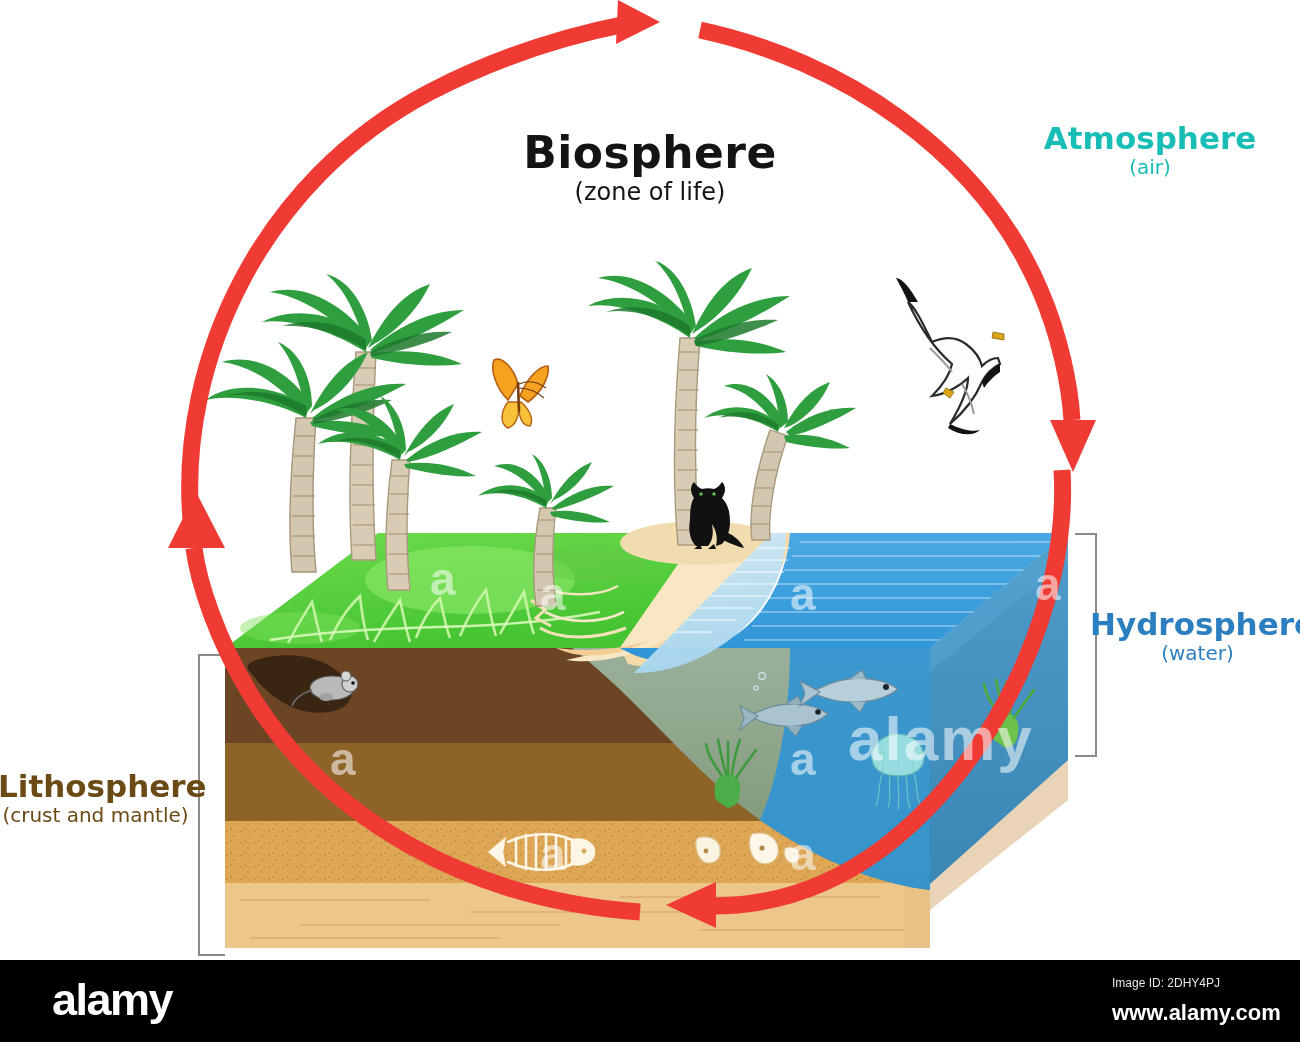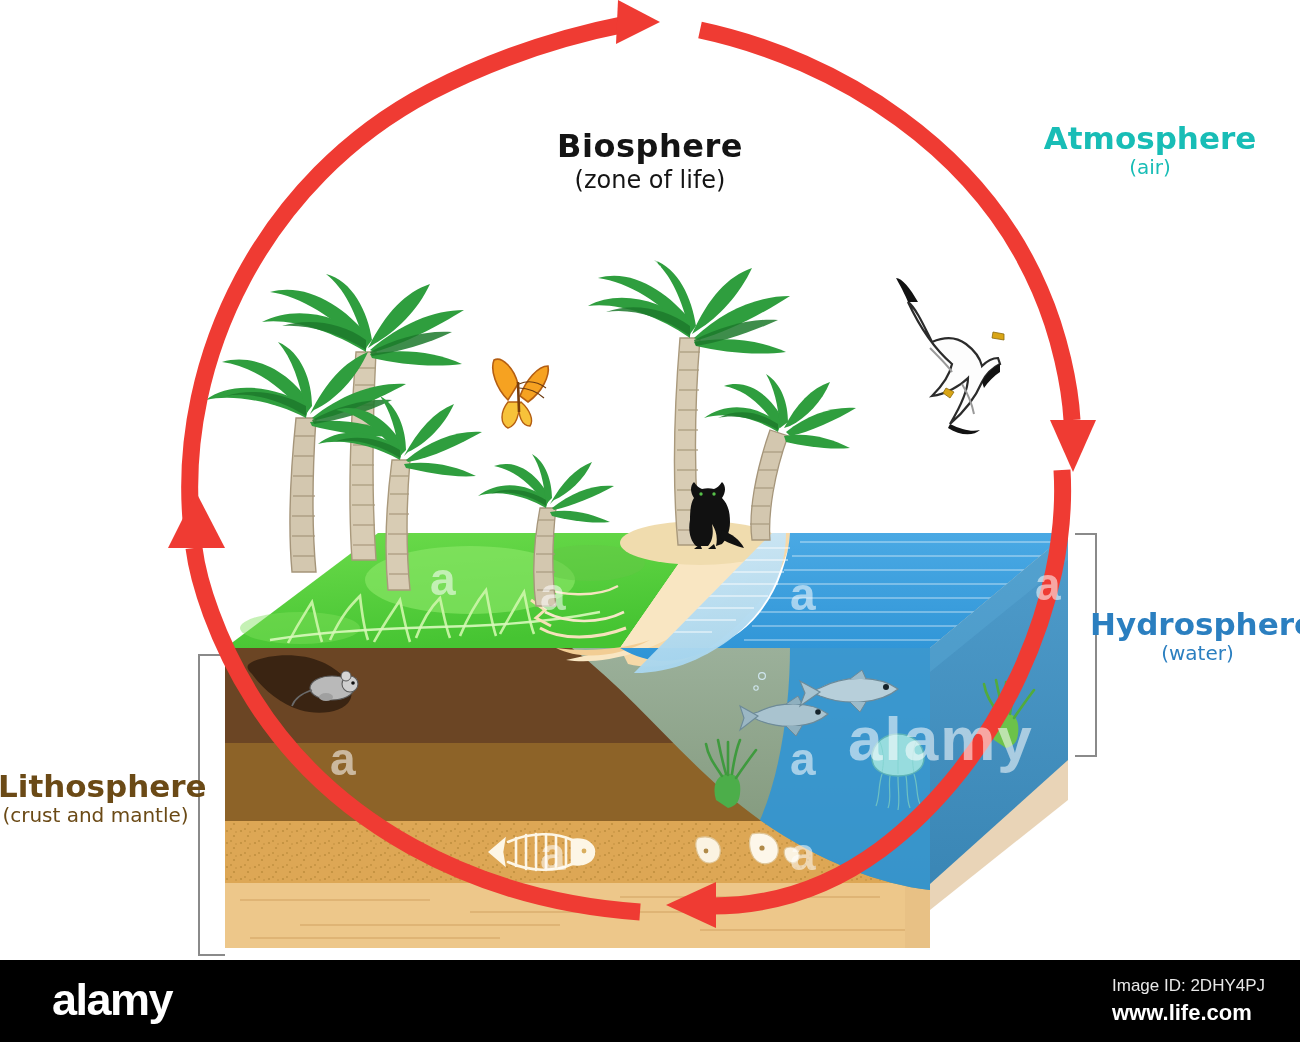--- a/index.html
+++ b/index.html
@@ -3,34 +3,34 @@
 <meta charset="utf-8">
 <style>
   html,body{margin:0;padding:0;background:#ffffff;}
   body{font-family:"DejaVu Sans",sans-serif;}
   #page{position:relative;width:1300px;height:1042px;background:#ffffff;overflow:hidden;}
   #stage{position:absolute;left:0;top:0;width:1300px;height:960px;background:#ffffff;}
   .lbl{position:absolute;text-align:center;line-height:1.05;}
   .lbl .big{font-family:"DejaVu Sans",sans-serif;font-weight:700;display:block;}
   .lbl .sub{font-family:"DejaVu Sans",sans-serif;font-weight:400;display:block;}
   #biosphere-label{left:400px;top:130px;width:500px;color:#141414;}
-  #biosphere-label .big{font-size:32px;letter-spacing:.5px;}
+  #biosphere-label .big{font-size:44px;letter-spacing:.5px;}
   #biosphere-label .sub{font-size:24px;margin-top:4px;}
   #atmosphere-label{left:990px;top:122px;width:320px;color:#18bdb6;}
   #atmosphere-label .big{font-size:31px;}
   #atmosphere-label .sub{font-size:20px;margin-top:2px;}
   #hydrosphere-label{left:1090px;top:608px;width:215px;color:#2b7fc0;text-align:left;}
   #hydrosphere-label .big{font-size:31px;}
   #hydrosphere-label .sub{font-size:20px;margin-top:2px;text-align:center;}
   #lithosphere-label{left:-2px;top:770px;width:195px;color:#6b4a16;text-align:center;}
   #lithosphere-label .big{font-size:31px;}
   #lithosphere-label .sub{font-size:20px;margin-top:2px;}
   #alamy-bar{position:absolute;left:0;top:960px;width:1300px;height:82px;background:#000;}
   #alamy-logo{position:absolute;left:52px;top:974px;color:#fff;font-family:"Liberation Sans",sans-serif;font-weight:700;font-size:45px;letter-spacing:-1.5px;}
-  #alamy-imageid{position:absolute;left:1112px;top:976px;color:#e8e8e8;font-family:"Liberation Sans",sans-serif;font-size:17px;white-space:nowrap;}
+  #alamy-imageid{position:absolute;left:1112px;top:976px;color:#e8e8e8;font-family:"Liberation Sans",sans-serif;font-size:12px;white-space:nowrap;}
   #alamy-url{position:absolute;left:1112px;top:1000px;color:#fff;font-family:"Liberation Sans",sans-serif;font-weight:700;font-size:22px;white-space:nowrap;}
   svg{display:block;}
   .wm{fill:#ffffff;opacity:.55;font-family:"Liberation Sans",sans-serif;font-weight:700;}
 </style>
 </head>
 <body>
 
 <div id="page">
 
   <div id="stage">
@@ -506,15 +506,15 @@
 
     <div class="lbl" id="lithosphere-label">
       <span class="big">Lithosphere</span>
       <span class="sub">(crust and mantle)</span>
     </div>
   </div>
 
   <div id="alamy-bar"></div>
   <div id="alamy-logo">alamy</div>
   <div id="alamy-imageid">Image ID: 2DHY4PJ</div>
-  <div id="alamy-url">www.life.com</div>
+  <div id="alamy-url">www.alamy.com</div>
 
 </div>
 
 </body></html>

